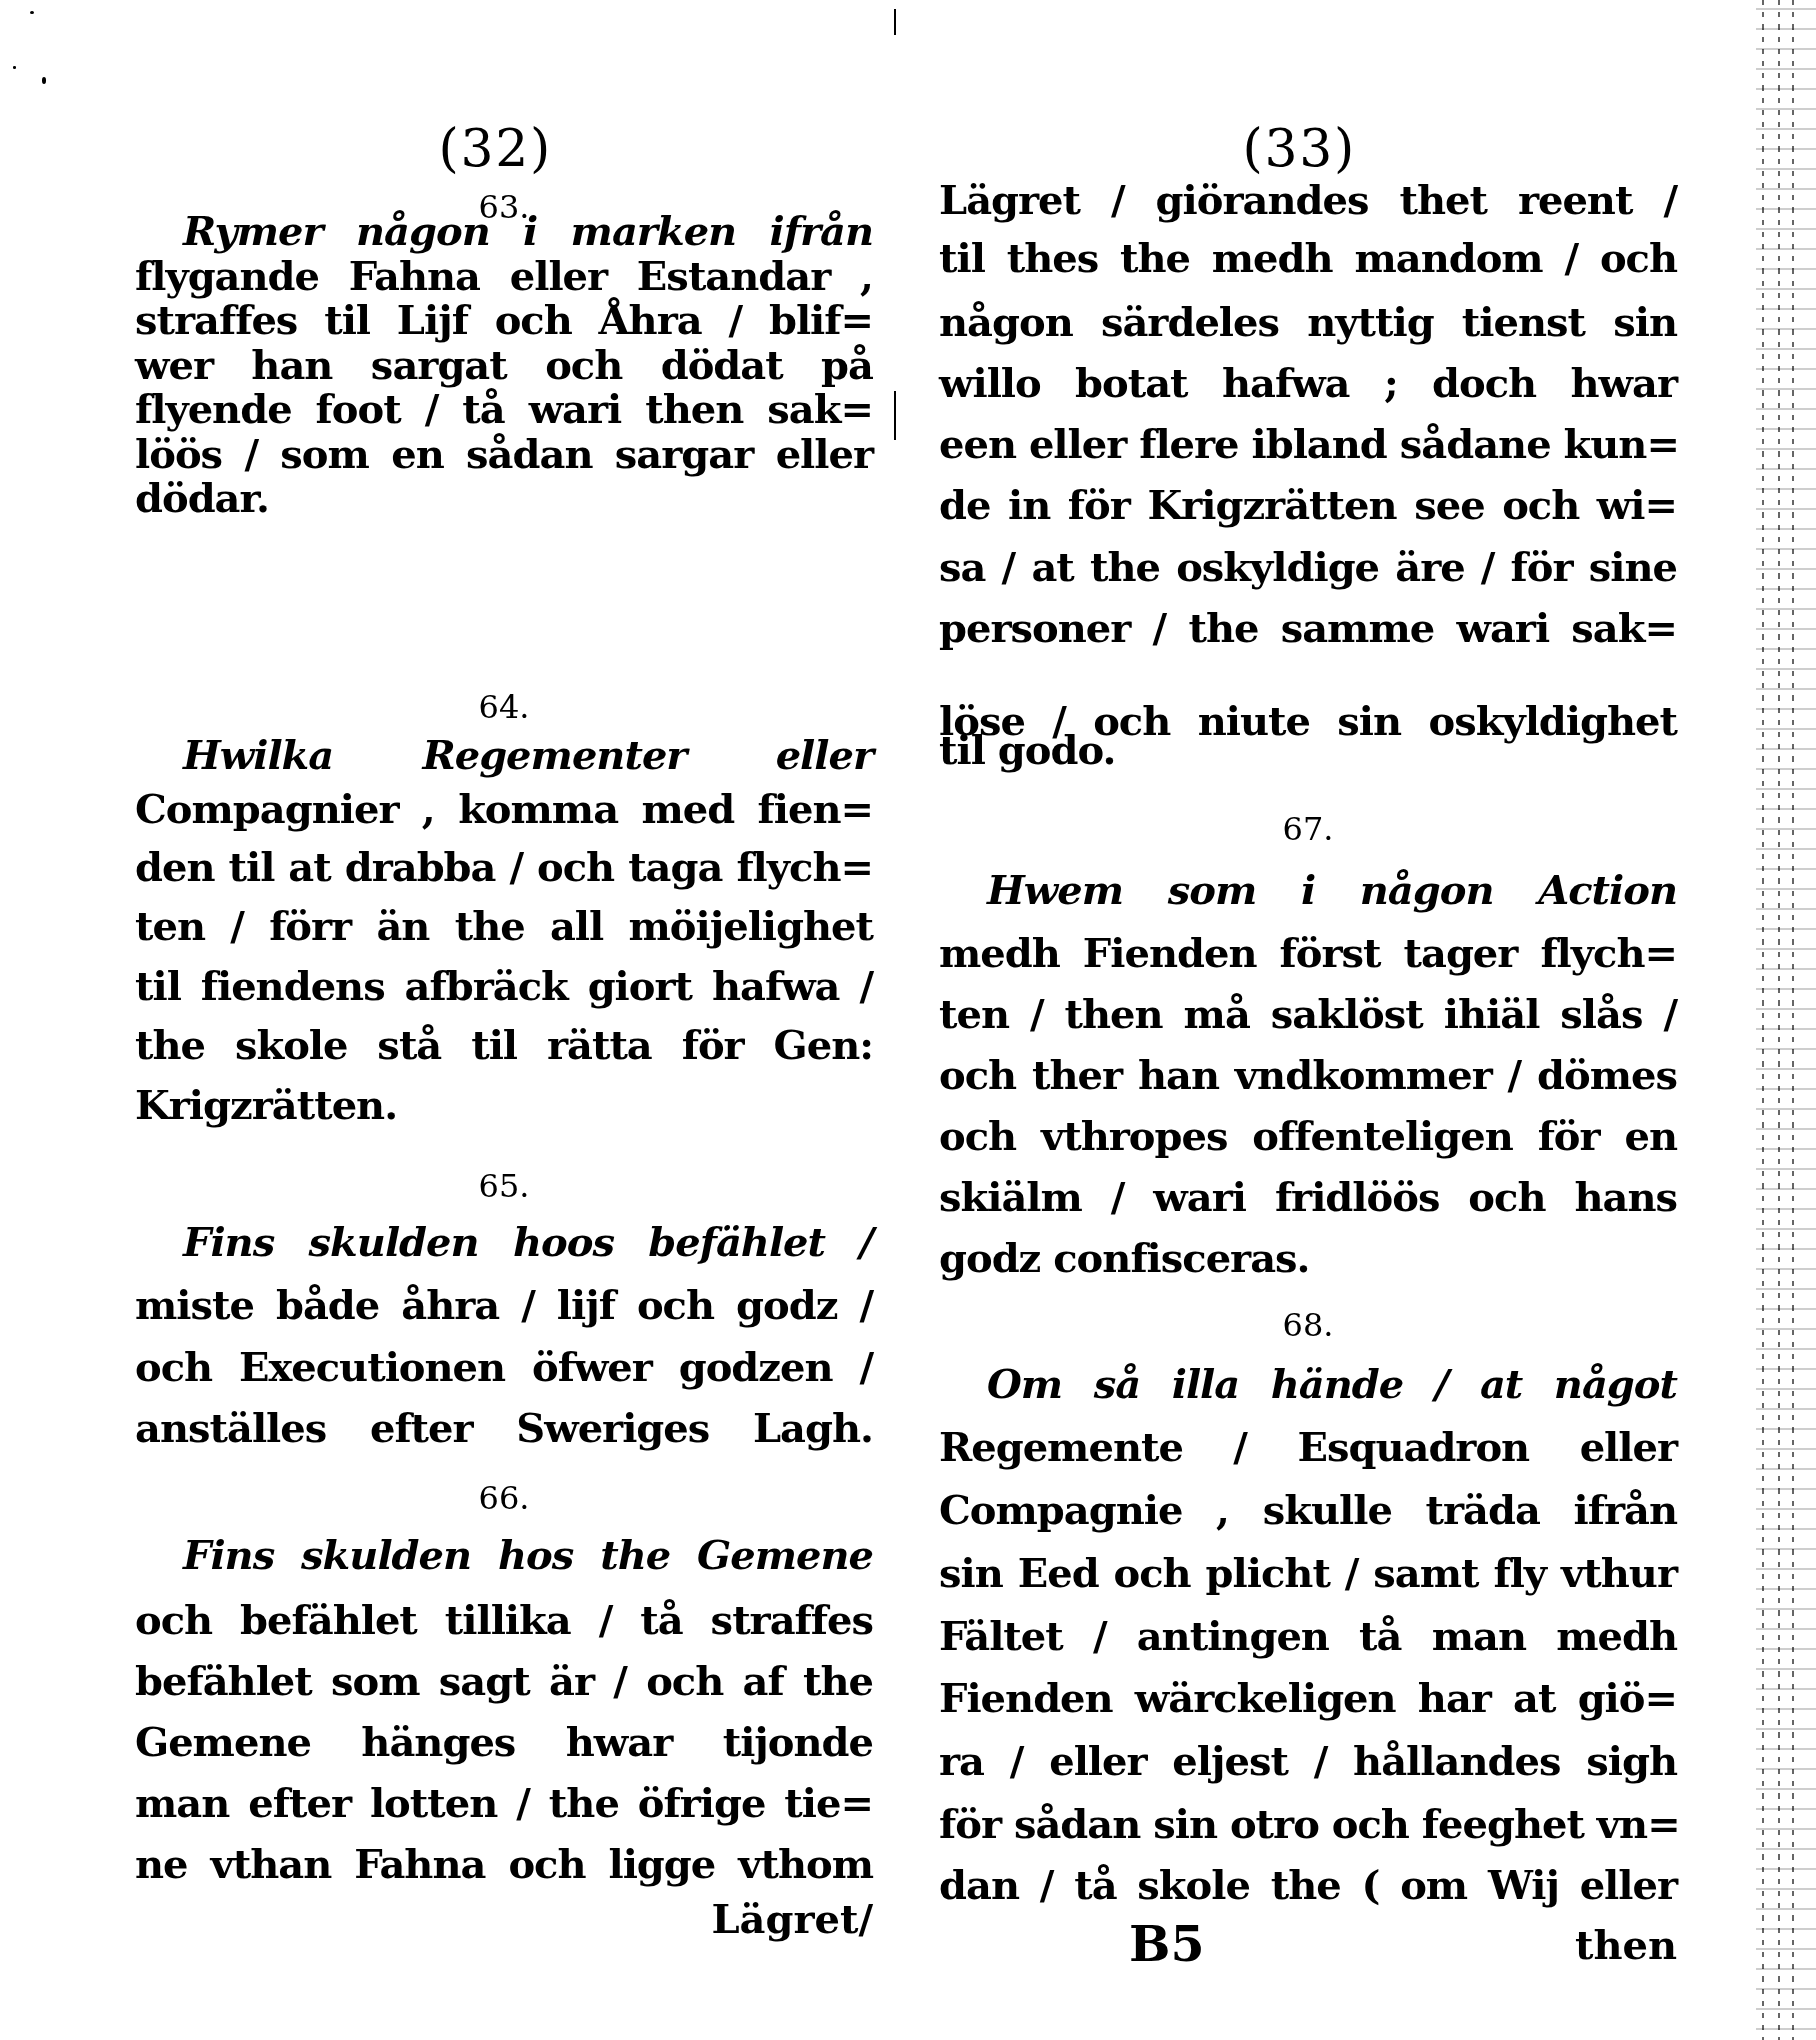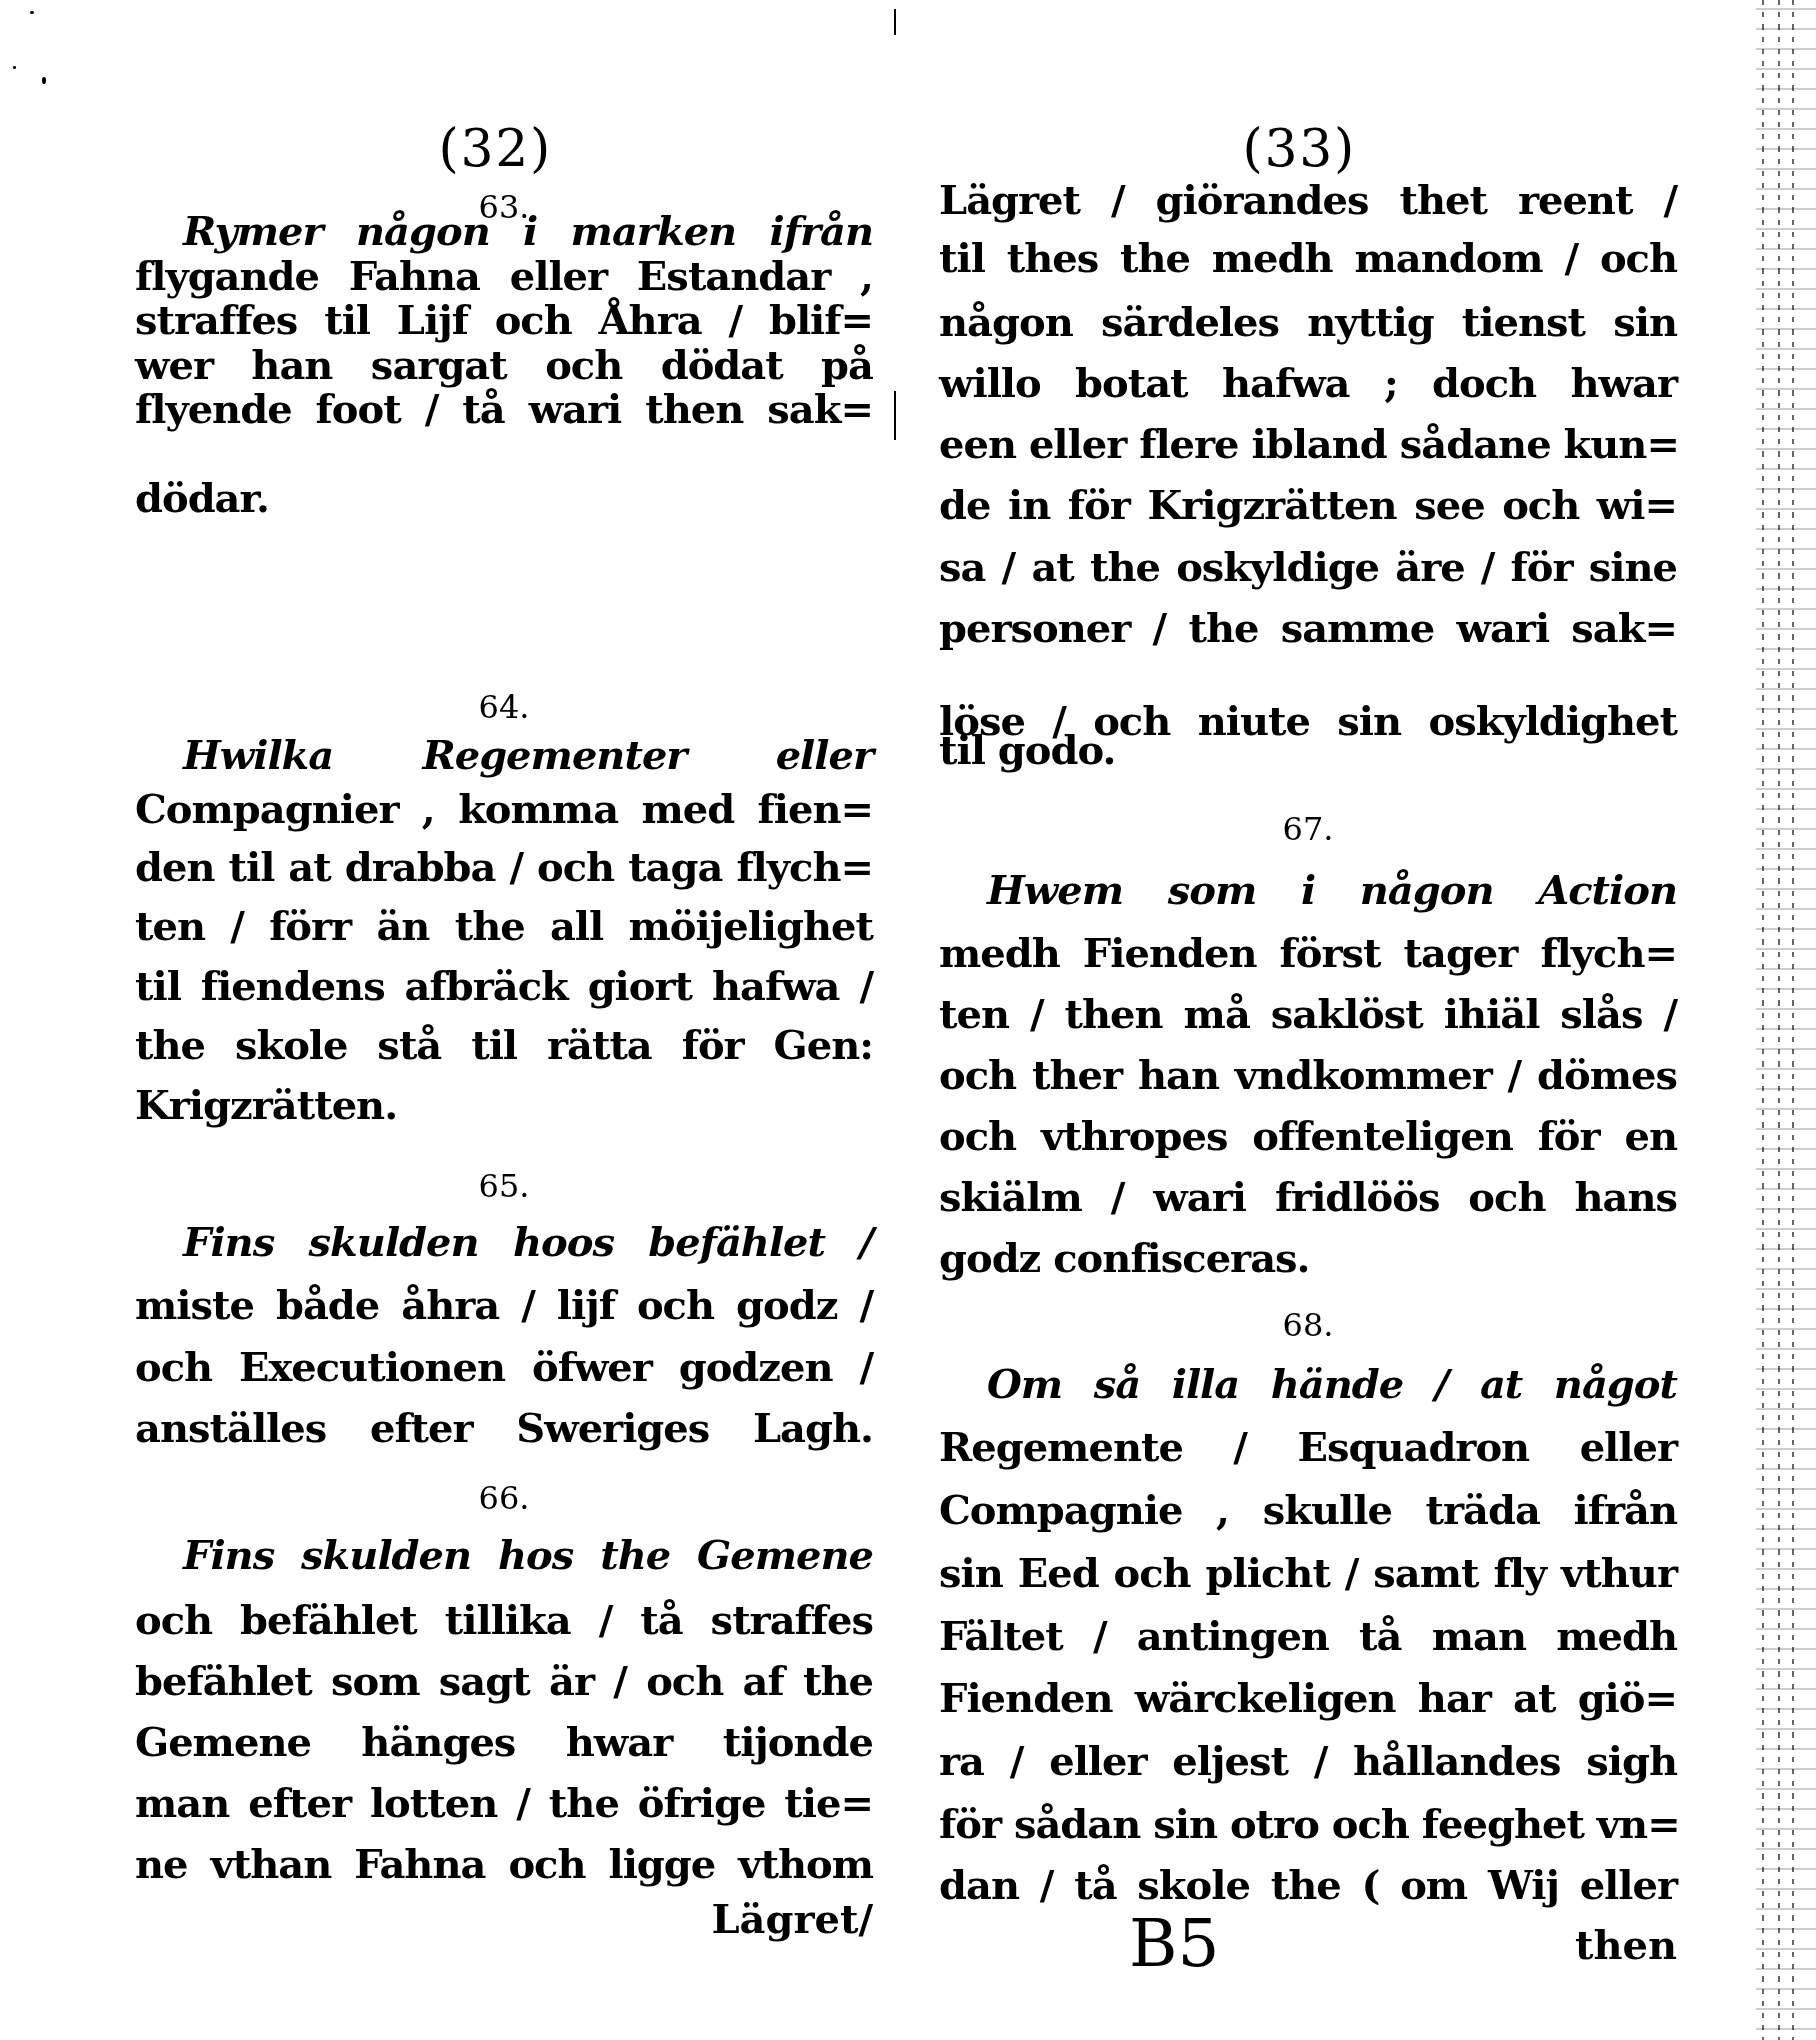--- a/index.html
+++ b/index.html
@@ -61,22 +61,22 @@
     text-align-last: justify;
     letter-spacing: -1px;
     transform-origin: left center;
   }
   .line.indent { left: 48px; width: 690px; font-style: italic; }
   .line.short  { text-align-last: left; }
 
   .signature {
     position: absolute;
     font-family: "DejaVu Serif", serif;
-    font-weight: normal;
-    font-size: 66px;
+    font-weight: bold;
+    font-size: 49px;
     line-height: 52px;
   }
   .catchword {
     position: absolute;
     font-family: "DejaVu Serif", serif;
     font-weight: bold;
     font-size: 40px;
     line-height: 49px;
   }
 
@@ -117,20 +117,21 @@
 
   <div class="page left">
     <div class="page-number" style="left:-17.5px">(32)</div>
 
     <div class="section-number" style="top:183px">63.</div>
     <div class="line indent" style="top:206px">Rymer någon i marken ifrån</div>
     <div class="line" style="top:251px">flygande Fahna eller Estandar ,</div>
     <div class="line" style="top:295px">straffes til Lijf och Åhra / blif=</div>
     <div class="line" style="top:340px">wer han sargat och dödat på</div>
     <div class="line" style="top:384px">flyende foot / tå wari then sak=</div>
+    <div class="line" style="top:429px">löös / som en sådan sargar eller</div>
     <div class="line short" style="top:473px">dödar.</div>
 
     <div class="section-number" style="top:683px">64.</div>
     <div class="line indent" style="top:730px">Hwilka Regementer eller</div>
     <div class="line" style="top:784px">Compagnier , komma med fien=</div>
     <div class="line" style="top:842px">den til at drabba / och taga flych=</div>
     <div class="line" style="top:901px">ten / förr än the all möijelighet</div>
     <div class="line" style="top:961px">til fiendens afbräck giort hafwa /</div>
     <div class="line" style="top:1020px">the skole stå til rätta för Gen:</div>
     <div class="line short" style="top:1080px">Krigzrätten.</div>

